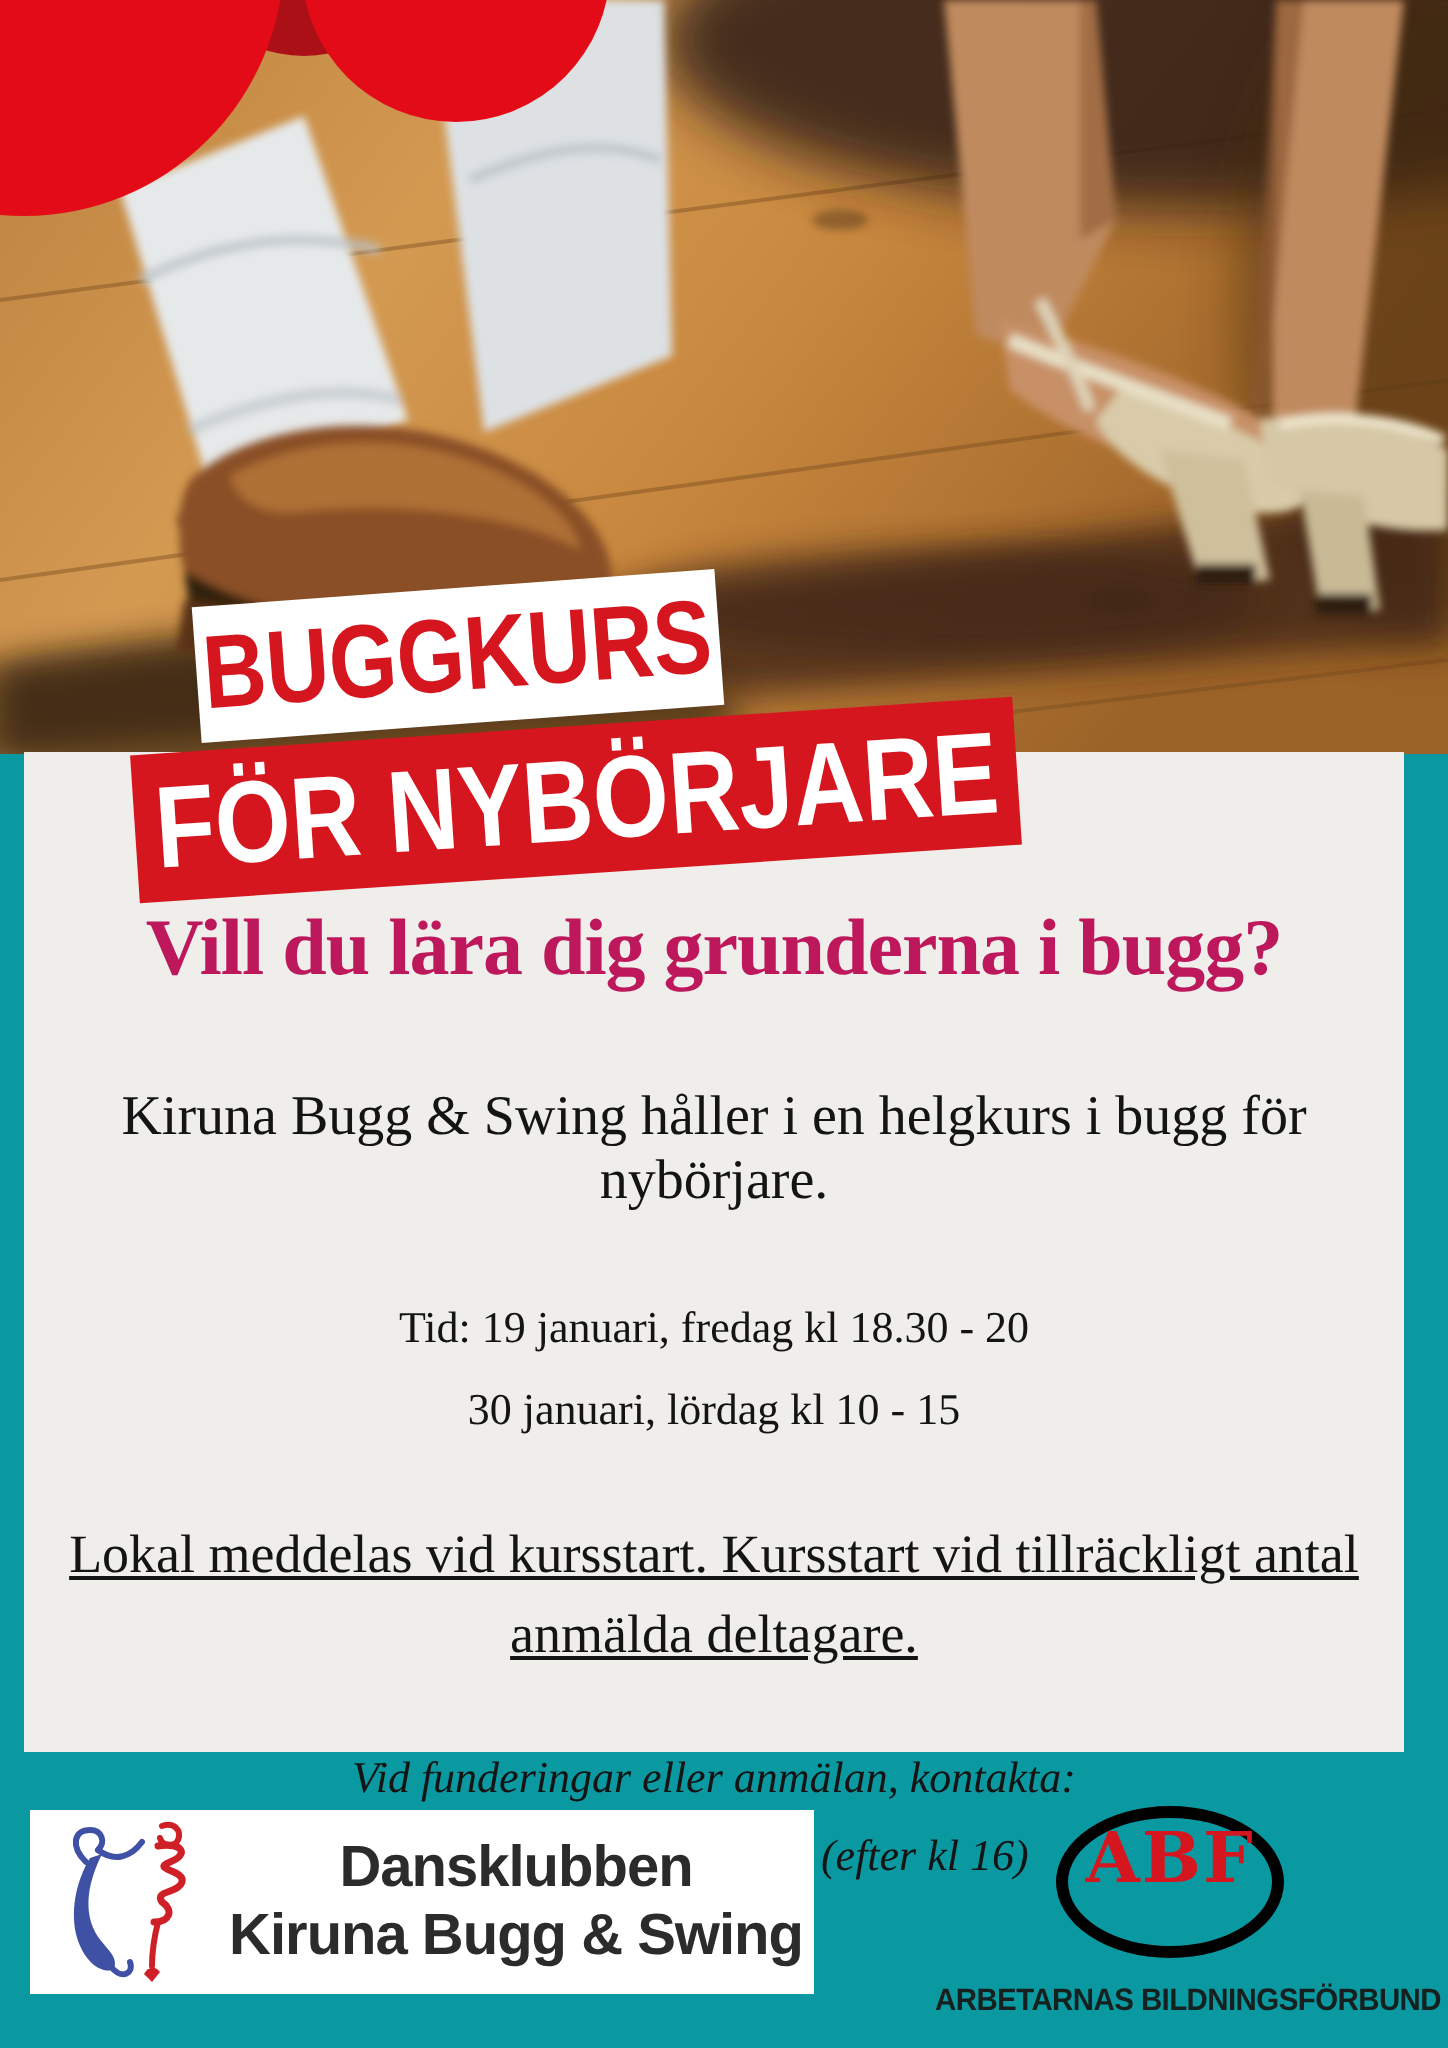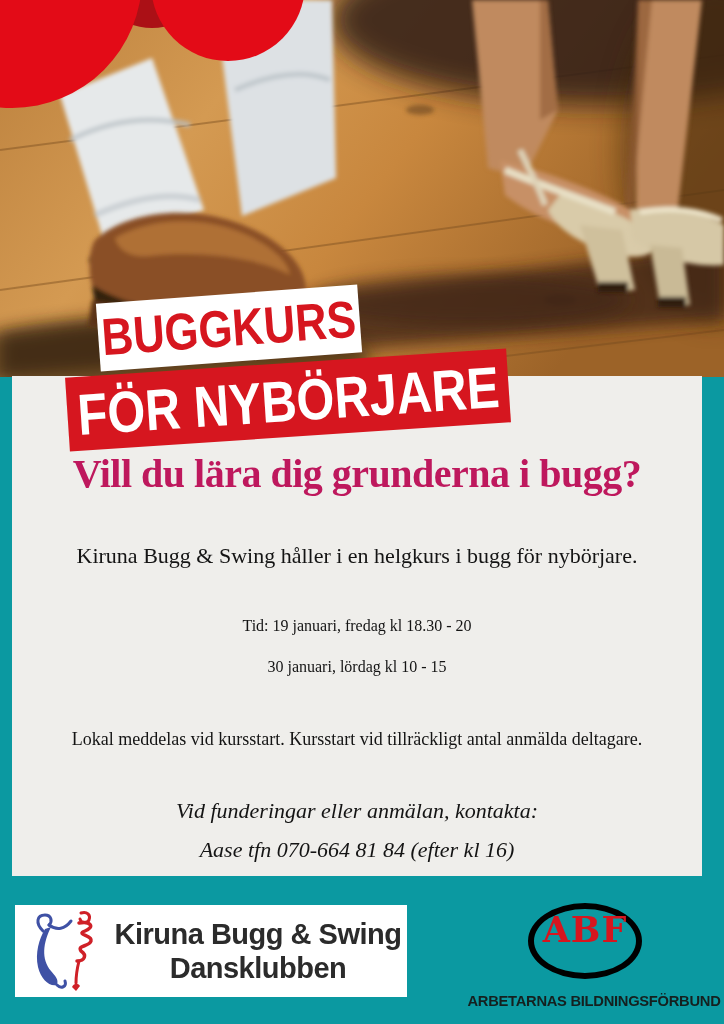--- a/index.html
+++ b/index.html
@@ -29,23 +29,23 @@
   .banner-red .cond { font-size:58px; }
   
   .gray-box {
     position:absolute; left:12px; top:376px; width:690px; height:500px;
     background:#efeeeb; z-index:2; text-align:center;
   }
   .heading {
     margin:74px 10px 0 10px; font-size:40px; font-weight:700;
     letter-spacing:-0.5px; color:#be185d;
   }
-  .intro { margin:46px 20px 0 20px; font-size:22px; }
-  .schedule { margin-top:36px; font-size:16px; line-height:41px; }
-  .info { margin:32px 12px 16px 12px; font-size:18px; line-height:40px; }
+  .intro { margin:46px 20px 0 20px; font-size:28px; }
+  .schedule { margin-top:36px; font-size:22px; line-height:41px; }
+  .info { margin:32px 12px 16px 12px; font-size:27px; line-height:40px;text-decoration:underline; }
   .contact { margin-top:32px; font-size:22px; line-height:39px;font-style:italic; }
   
   .club-box {
     position:absolute; left:15px; top:905px; width:392px; height:92px;
     background:#ffffff; z-index:3; display:flex; align-items:center;
   }
   .club-figures { margin-left:14px; flex:0 0 auto; }
   .club-text {
     flex:1 1 auto; text-align:center; font-family:"Liberation Sans", sans-serif;
     font-weight:700; color:#2b2b2b; font-size:29px; line-height:34px;
@@ -186,22 +186,22 @@
       <path d="M20 16 C28 22 36 20 42 12" fill="none" stroke="#3f51a5" stroke-width="3" stroke-linecap="round"></path>
       <path d="M22 18 C14 34 12 50 22 62 C26 67 30 70 28 76 C20 78 12 70 9 58 C6 44 10 30 16 20 Z" fill="#3f51a5"></path>
       <path d="M28 76 C32 80 38 78 36 72" fill="none" stroke="#3f51a5" stroke-width="3" stroke-linecap="round"></path>
 
       <path d="M52 4 C58 2 62 6 60 11 C58 15 52 14 51 10" fill="none" stroke="#cf2027" stroke-width="3" stroke-linecap="round"></path>
       <path d="M50 14 C62 12 66 18 56 22 C46 26 64 26 62 32 C60 38 48 36 52 42 C58 46 56 52 48 52" fill="none" stroke="#cf2027" stroke-width="3.5" stroke-linecap="round"></path>
       <path d="M50 52 C48 60 47 66 47 74" fill="none" stroke="#cf2027" stroke-width="3" stroke-linecap="round"></path>
       <path d="M43 78 C45 74 49 74 51 77 L47 82 Z" fill="#cf2027"></path>
     </svg>
     <div class="club-text">
+      <div>Dansklubben</div>
       <div>Kiruna Bugg &amp; Swing</div>
-      <div>Dansklubben</div>
     </div>
   </div>
 
   <div class="abf-oval">
     <span>ABF</span>
   </div>
   <div class="abf-caption">ARBETARNAS BILDNINGSFÖRBUND</div>
 
 </div>
 

